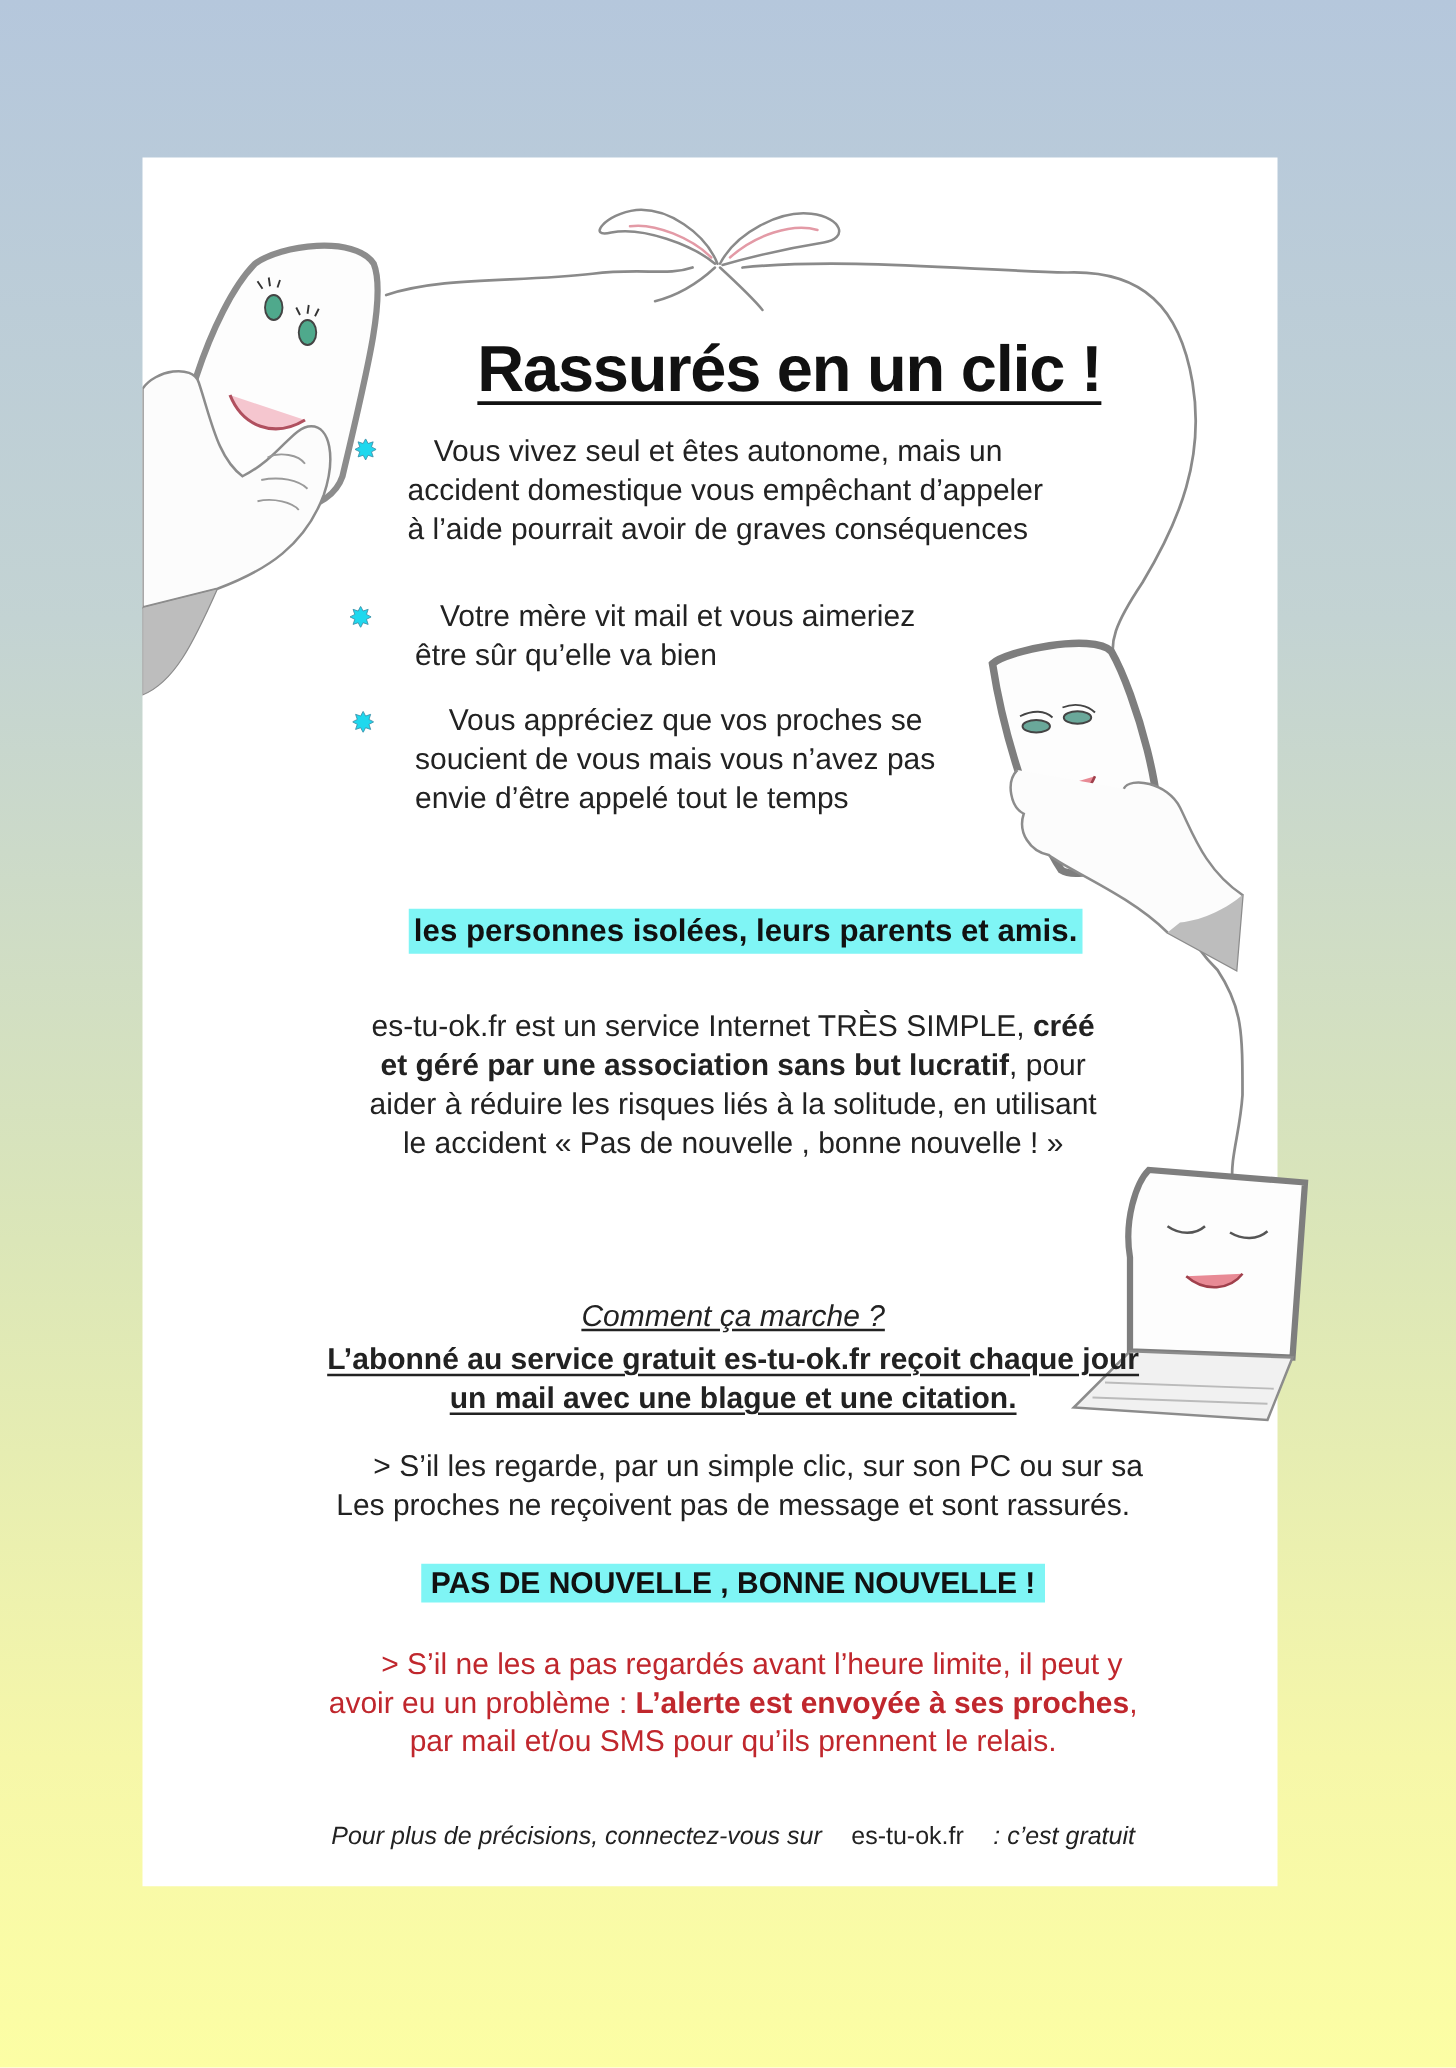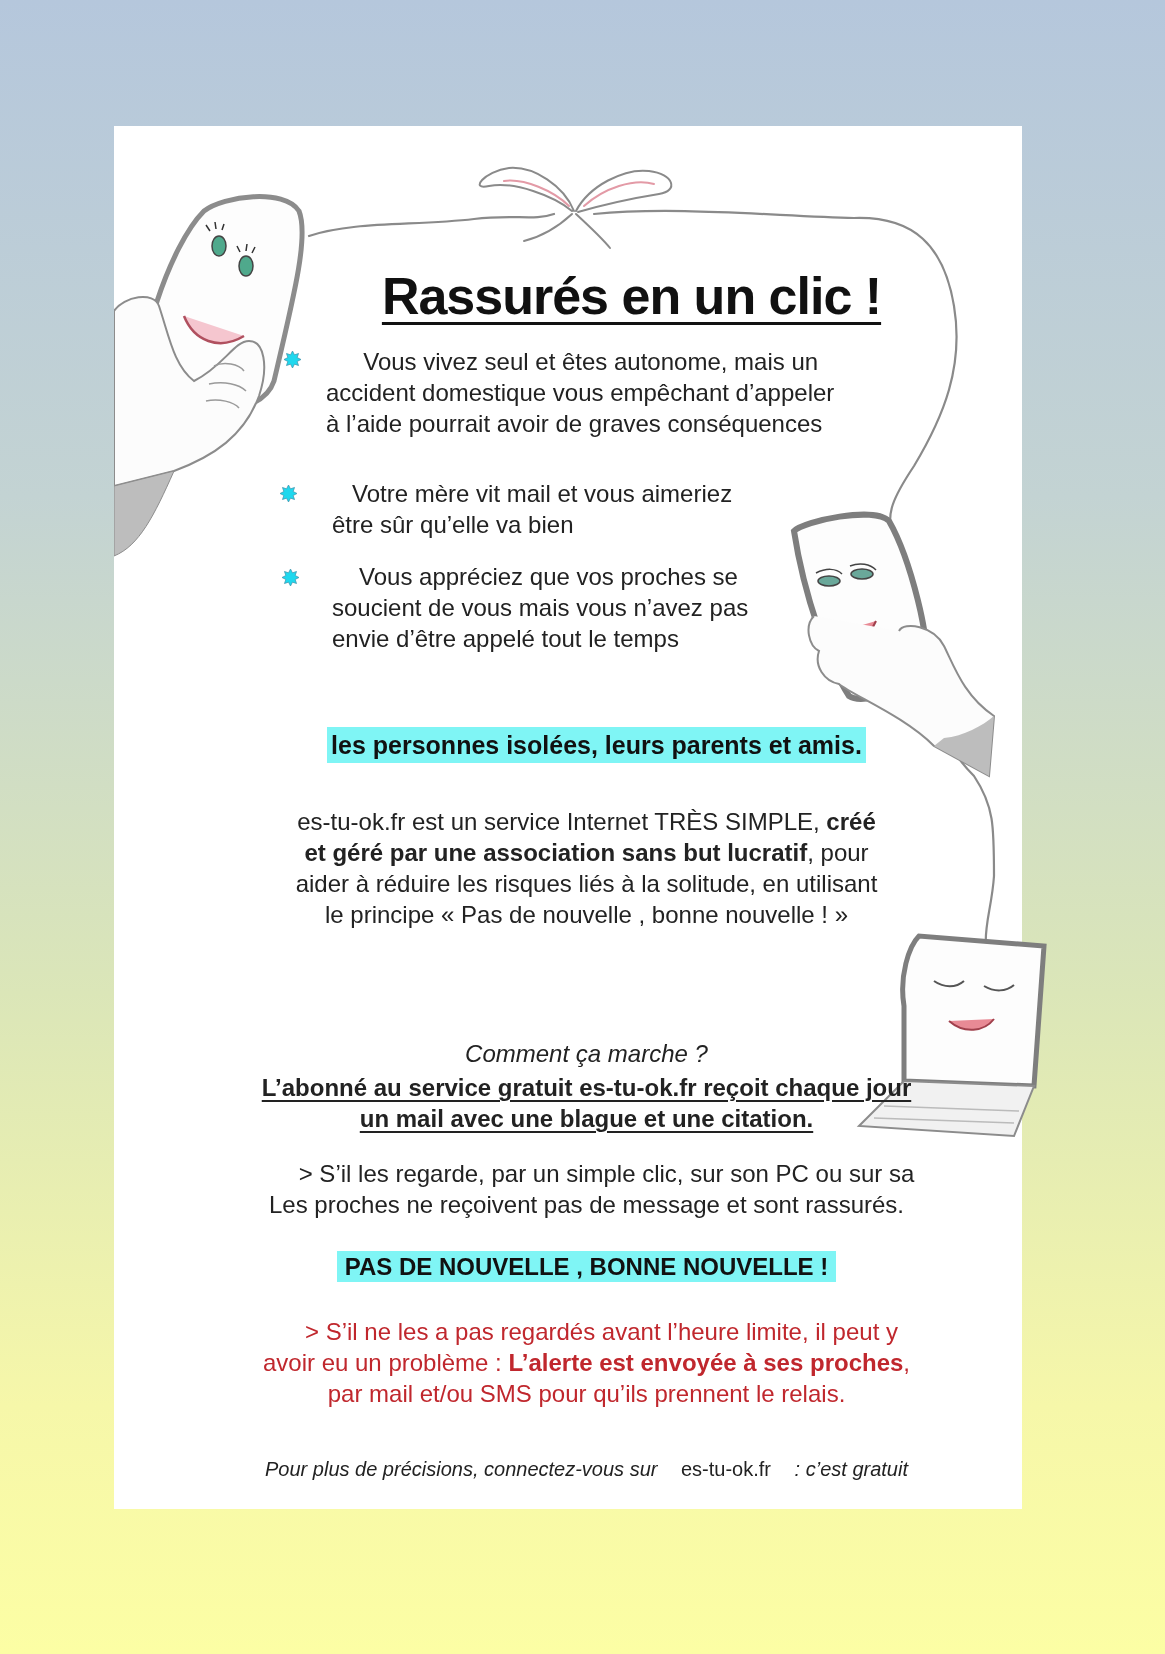--- a/index.html
+++ b/index.html
@@ -119,21 +119,21 @@
   <div class="txt title">
     <span>Rassurés en un clic !</span>
   </div>
 
   <div>
 
     <svg class="bullet-star" style="left:170px; top:225px;" viewBox="0 0 20 20">
       <polygon points="10,0 12.3,4.5 17.1,2.9 15.5,7.7 20,10 15.5,12.3 17.1,17.1 12.3,15.5 10,20 7.7,15.5 2.9,17.1 4.5,12.3 0,10 4.5,7.7 2.9,2.9 7.7,4.5" fill="#1fd8ee" stroke="#3d8fa8" stroke-width="0.8"></polygon>
     </svg>
     <div class="bullet-block" style="left:212px; top:220px;">
-      <div style="padding-left:21px;text-align:center;">Vous vivez seul et êtes autonome, mais un</div>
+      <div style="padding-left:21px;">Vous vivez seul et êtes autonome, mais un</div>
       <div>accident domestique vous empêchant d’appeler</div>
       <div>à l’aide pourrait avoir de graves conséquences</div>
     </div>
 
     <svg class="bullet-star" style="left:166px; top:359px;" viewBox="0 0 20 20">
       <polygon points="10,0 12.3,4.5 17.1,2.9 15.5,7.7 20,10 15.5,12.3 17.1,17.1 12.3,15.5 10,20 7.7,15.5 2.9,17.1 4.5,12.3 0,10 4.5,7.7 2.9,2.9 7.7,4.5" fill="#1fd8ee" stroke="#3d8fa8" stroke-width="0.8"></polygon>
     </svg>
     <div class="bullet-block" style="left:218px; top:352px;">
       <div style="padding-left:20px;">Votre mère vit mail et vous aimeriez</div>
       <div>être sûr qu’elle va bien</div>
@@ -150,24 +150,24 @@
   </div>
 
   <div class="center-block" style="top:598px; font-size:25px; line-height:38px;">
     <div style="padding-left:20px; margin-top:2px;"><span class="hl" style="padding:4px 4px;">les personnes isolées, leurs parents et amis.</span></div>
   </div>
 
   <div class="center-block body-line" style="top:680px;">
     <div><span>es-tu-ok.fr  est un service Internet TRÈS SIMPLE, </span><b>créé</b></div>
     <div><b>et géré par une association sans but lucratif</b><span>, pour</span></div>
     <div>aider à réduire les risques liés à la solitude, en utilisant</div>
-    <div>le principe  « Pas de nouvelle , bonne nouvelle ! »</div>
+    <div>le accident  « Pas de nouvelle , bonne nouvelle ! »</div>
   </div>
 
-  <div class="center-block body-line italic" style="top:912px; padding-left:0;">
+  <div class="center-block body-line italic" style="top:912px; padding-left:0;text-decoration:underline;">
     <span>Comment ça marche ?</span>
   </div>
 
   <div class="center-block body-line" style="top:946px; font-weight:bold;">
     <div><span class="underline">L’abonné au service gratuit  es-tu-ok.fr   reçoit chaque jour</span></div>
     <div><span class="underline">un mail avec une blague et une citation.</span></div>
   </div>
 
   <div class="center-block body-line" style="top:1032px;">
     <div style="padding-left:40px;">&gt; S’il les regarde, par un simple clic, sur son PC ou sur sa</div>

